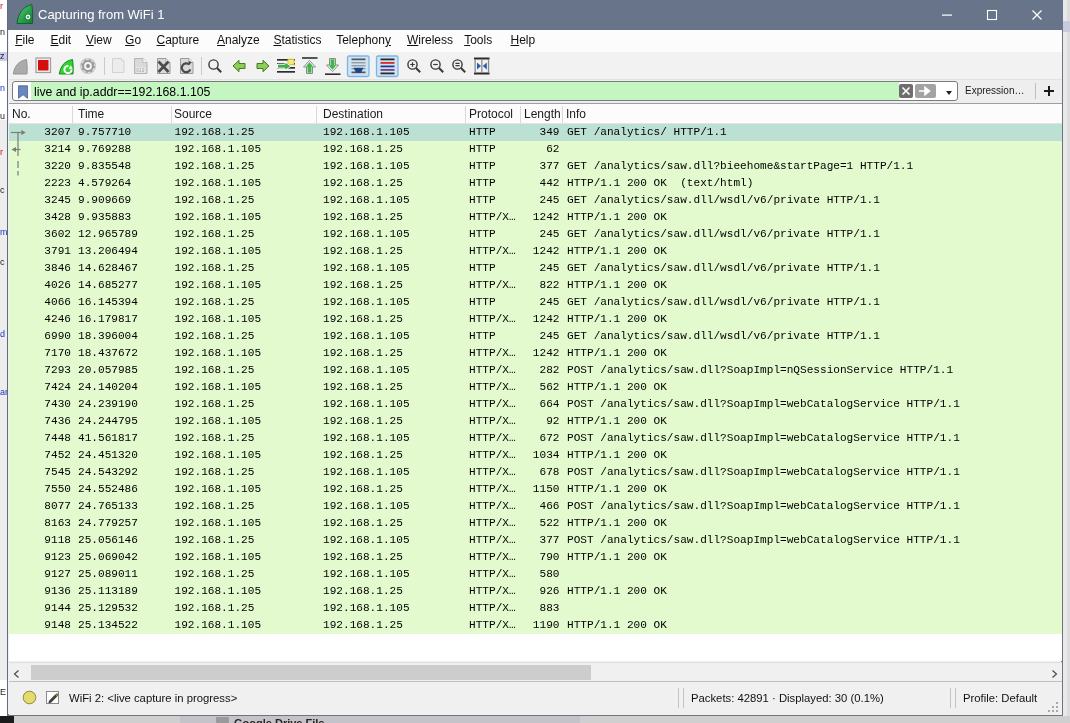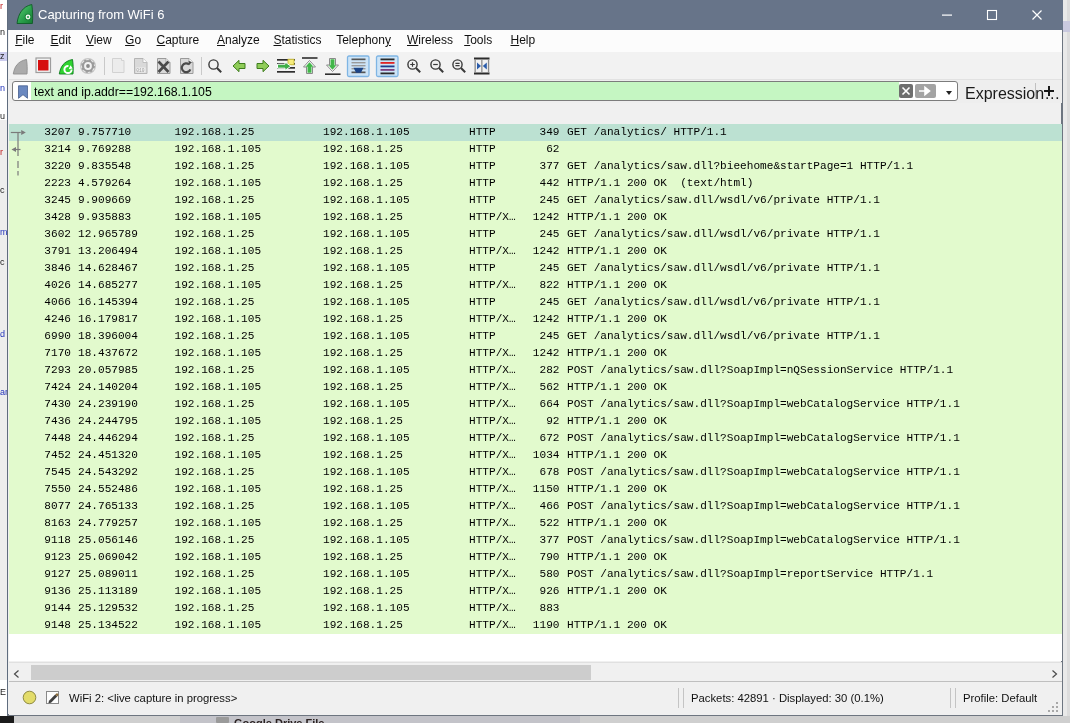--- a/index.html
+++ b/index.html
@@ -29,21 +29,21 @@
 #toolbar{position:absolute;left:9px;top:52px;width:1053px;height:28px;background:#f2f2f2;border-bottom:1px solid #e2e2e2}
 
 #filterrow{position:absolute;left:9px;top:80px;width:1053px;height:23px;background:#eeeeee}
 #filterbox{position:absolute;left:12px;top:81px;width:946px;height:20px;background:#fff;
  border:1px solid #7c7c7c;border-radius:3px;overflow:hidden}
 #filtergreen{position:absolute;left:18px;top:0px;width:868px;height:18px;background:#c5f6c2}
 #filtertext{position:absolute;left:34px;top:84.5px;font-size:12.3px;color:#000}
 #fx{position:absolute;left:899px;top:84px;width:14px;height:14px;background:#6e6e6e;border-radius:2px}
 #fa{position:absolute;left:915px;top:84px;width:21px;height:14px;background:#a3a3a3;border-radius:2px}
 #fdrop{position:absolute;left:946px;top:90.5px;width:0;height:0;border-left:3.5px solid transparent;border-right:3.5px solid transparent;border-top:4.5px solid #222}
-#fexpr{position:absolute;left:965px;top:85px;font-size:16px;color:#1a1a1a}
+#fexpr{position:absolute;left:965px;top:85px;font-size:10px;color:#1a1a1a}
 #fsep{position:absolute;left:1035px;top:83px;width:1px;height:16px;background:#c0c0c0}
 
 #plheader{position:absolute;left:9px;top:103px;width:1053px;height:21px;background:#fcfcfc;
  border-top:1px solid #9aa0a6;border-bottom:1px solid #e4e4e4}
 #plheader span{position:absolute;top:3px;font-size:12px;color:#1b1b1b}
 #plheader .vs{position:absolute;top:2px;width:1px;height:17px;background:#d8d8d8}
 #plbody{position:absolute;left:9px;top:124px;width:1053px;height:537px;background:#fff}
 .prow{position:absolute;left:9px;width:1053px;height:17px;background:#e2facd;
  font-family:"Liberation Mono",monospace;font-size:11.1px;line-height:17px;color:#000;white-space:pre}
 .prow.sel{background:#bce1d2;box-shadow:0 1px 0 #a8cfc0}
@@ -104,21 +104,21 @@
       <stop offset="0" stop-color="#63cf78"></stop>
           <stop offset="0.55" stop-color="#2aa14c"></stop>
           <stop offset="1" stop-color="#157a33"></stop>
     </linearGradient>
       </defs>
     <path d="M2 20.5 C3.2 11 7.5 3.5 16.8 1.5 C17.7 7.5 17.9 14.5 17.4 20.5 Z" fill="url(#fing)" stroke="#0d5c26" stroke-width="0.9"></path>
     <circle cx="13" cy="14" r="3.3" fill="#1a7c38"></circle>
     <circle cx="13" cy="14" r="2.4" fill="#eef8ef"></circle>
     <circle cx="13" cy="14" r="1.1" fill="#2aa14c"></circle>
   </svg>
-  <div id="title-text">Capturing from WiFi 6</div>
+  <div id="title-text">Capturing from WiFi 1</div>
 
   <svg class="abs" style="left:925px;top:0" width="138" height="30" viewBox="0 0 138 30">
     <rect x="17" y="14.5" width="10" height="1.2" fill="#fff"></rect>
     <rect x="62.5" y="10.5" width="9" height="9" fill="none" stroke="#fff" stroke-width="1.1"></rect>
     <path d="M107.5 10.5 l9 9 M116.5 10.5 l-9 9" stroke="#fff" stroke-width="1.2"></path>
   </svg>
 
   <div id="menubar"></div>
 <span class="mi" style="left:15.2px"><u>F</u>ile</span>
 <span class="mi" style="left:50.5px"><u>E</u>dit</span>
@@ -245,65 +245,80 @@
       </g>
   </svg>
 
   <div id="filterrow"></div>
   <div id="filterbox">
       <div id="filtergreen"></div>
     </div>
   <svg class="abs" style="left:16px;top:85px" width="14" height="14" viewBox="0 0 14 14">
     <path d="M2.5 0.8 h9 v12.5 l-4.5 -3.6 -4.5 3.6 Z" fill="#6a88c0" stroke="#46608f" stroke-width="0.8"></path>
   </svg>
-  <div id="filtertext">text and ip.addr==192.168.1.105</div>
+  <div id="filtertext">live and ip.addr==192.168.1.105</div>
   <div id="fx"></div>
   <svg class="abs" style="left:899px;top:84px" width="14" height="14" viewBox="0 0 14 14">
     <path d="M3.5 3.5 l7 7 M10.5 3.5 l-7 7" stroke="#fff" stroke-width="1.6"></path>
   </svg>
   <div id="fa"></div>
   <svg class="abs" style="left:915px;top:84px" width="21" height="14" viewBox="0 0 21 14">
     <path d="M4 7 h9 M10 3.5 L14.5 7 L10 10.5 Z" stroke="#fff" stroke-width="1.6" fill="#fff"></path>
   </svg>
   <div id="fdrop"></div>
   <div id="fexpr">Expression…</div>
   <div id="fsep"></div>
   <svg class="abs" style="left:1043px;top:85px" width="12" height="12" viewBox="0 0 12 12">
       <path d="M6 1 v10 M1 6 h10" stroke="#1a1a1a" stroke-width="2"></path>
     </svg>
 
+  <div id="plheader">
+    <span style="left:3px">No.</span>
+    <span style="left:69px">Time</span>
+    <span style="left:165px">Source</span>
+    <span style="left:314px">Destination</span>
+    <span style="left:460px">Protocol</span>
+    <span style="left:515px">Length</span>
+    <span style="left:557px">Info</span>
+    <div class="vs" style="left:62.5px"></div>
+    <div class="vs" style="left:161.5px"></div>
+    <div class="vs" style="left:307px"></div>
+    <div class="vs" style="left:455.5px"></div>
+    <div class="vs" style="left:511px"></div>
+    <div class="vs" style="left:552.5px"></div>
+  </div>
 
   <div id="plbody"></div>
 <div class="prow sel" style="top:124px"><span class="c-no">3207</span><span class="c-t">9.757710</span><span class="c-s">192.168.1.25</span><span class="c-d">192.168.1.105</span><span class="c-p">HTTP</span><span class="c-l">349</span><span class="c-i">GET /analytics/ HTTP/1.1</span></div>
 <div class="prow" style="top:141px"><span class="c-no">3214</span><span class="c-t">9.769288</span><span class="c-s">192.168.1.105</span><span class="c-d">192.168.1.25</span><span class="c-p">HTTP</span><span class="c-l">62</span></div>
 <div class="prow" style="top:158px"><span class="c-no">3220</span><span class="c-t">9.835548</span><span class="c-s">192.168.1.25</span><span class="c-d">192.168.1.105</span><span class="c-p">HTTP</span><span class="c-l">377</span><span class="c-i">GET /analytics/saw.dll?bieehome&amp;startPage=1 HTTP/1.1</span></div>
 <div class="prow" style="top:175px"><span class="c-no">2223</span><span class="c-t">4.579264</span><span class="c-s">192.168.1.105</span><span class="c-d">192.168.1.25</span><span class="c-p">HTTP</span><span class="c-l">442</span><span class="c-i">HTTP/1.1 200 OK  (text/html)</span></div>
 <div class="prow" style="top:192px"><span class="c-no">3245</span><span class="c-t">9.909669</span><span class="c-s">192.168.1.25</span><span class="c-d">192.168.1.105</span><span class="c-p">HTTP</span><span class="c-l">245</span><span class="c-i">GET /analytics/saw.dll/wsdl/v6/private HTTP/1.1</span></div>
 <div class="prow" style="top:209px"><span class="c-no">3428</span><span class="c-t">9.935883</span><span class="c-s">192.168.1.105</span><span class="c-d">192.168.1.25</span><span class="c-p">HTTP/X…</span><span class="c-l">1242</span><span class="c-i">HTTP/1.1 200 OK</span></div>
 <div class="prow" style="top:226px"><span class="c-no">3602</span><span class="c-t">12.965789</span><span class="c-s">192.168.1.25</span><span class="c-d">192.168.1.105</span><span class="c-p">HTTP</span><span class="c-l">245</span><span class="c-i">GET /analytics/saw.dll/wsdl/v6/private HTTP/1.1</span></div>
 <div class="prow" style="top:243px"><span class="c-no">3791</span><span class="c-t">13.206494</span><span class="c-s">192.168.1.105</span><span class="c-d">192.168.1.25</span><span class="c-p">HTTP/X…</span><span class="c-l">1242</span><span class="c-i">HTTP/1.1 200 OK</span></div>
 <div class="prow" style="top:260px"><span class="c-no">3846</span><span class="c-t">14.628467</span><span class="c-s">192.168.1.25</span><span class="c-d">192.168.1.105</span><span class="c-p">HTTP</span><span class="c-l">245</span><span class="c-i">GET /analytics/saw.dll/wsdl/v6/private HTTP/1.1</span></div>
 <div class="prow" style="top:277px"><span class="c-no">4026</span><span class="c-t">14.685277</span><span class="c-s">192.168.1.105</span><span class="c-d">192.168.1.25</span><span class="c-p">HTTP/X…</span><span class="c-l">822</span><span class="c-i">HTTP/1.1 200 OK</span></div>
 <div class="prow" style="top:294px"><span class="c-no">4066</span><span class="c-t">16.145394</span><span class="c-s">192.168.1.25</span><span class="c-d">192.168.1.105</span><span class="c-p">HTTP</span><span class="c-l">245</span><span class="c-i">GET /analytics/saw.dll/wsdl/v6/private HTTP/1.1</span></div>
 <div class="prow" style="top:311px"><span class="c-no">4246</span><span class="c-t">16.179817</span><span class="c-s">192.168.1.105</span><span class="c-d">192.168.1.25</span><span class="c-p">HTTP/X…</span><span class="c-l">1242</span><span class="c-i">HTTP/1.1 200 OK</span></div>
 <div class="prow" style="top:328px"><span class="c-no">6990</span><span class="c-t">18.396004</span><span class="c-s">192.168.1.25</span><span class="c-d">192.168.1.105</span><span class="c-p">HTTP</span><span class="c-l">245</span><span class="c-i">GET /analytics/saw.dll/wsdl/v6/private HTTP/1.1</span></div>
 <div class="prow" style="top:345px"><span class="c-no">7170</span><span class="c-t">18.437672</span><span class="c-s">192.168.1.105</span><span class="c-d">192.168.1.25</span><span class="c-p">HTTP/X…</span><span class="c-l">1242</span><span class="c-i">HTTP/1.1 200 OK</span></div>
 <div class="prow" style="top:362px"><span class="c-no">7293</span><span class="c-t">20.057985</span><span class="c-s">192.168.1.25</span><span class="c-d">192.168.1.105</span><span class="c-p">HTTP/X…</span><span class="c-l">282</span><span class="c-i">POST /analytics/saw.dll?SoapImpl=nQSessionService HTTP/1.1</span></div>
 <div class="prow" style="top:379px"><span class="c-no">7424</span><span class="c-t">24.140204</span><span class="c-s">192.168.1.105</span><span class="c-d">192.168.1.25</span><span class="c-p">HTTP/X…</span><span class="c-l">562</span><span class="c-i">HTTP/1.1 200 OK</span></div>
 <div class="prow" style="top:396px"><span class="c-no">7430</span><span class="c-t">24.239190</span><span class="c-s">192.168.1.25</span><span class="c-d">192.168.1.105</span><span class="c-p">HTTP/X…</span><span class="c-l">664</span><span class="c-i">POST /analytics/saw.dll?SoapImpl=webCatalogService HTTP/1.1</span></div>
 <div class="prow" style="top:413px"><span class="c-no">7436</span><span class="c-t">24.244795</span><span class="c-s">192.168.1.105</span><span class="c-d">192.168.1.25</span><span class="c-p">HTTP/X…</span><span class="c-l">92</span><span class="c-i">HTTP/1.1 200 OK</span></div>
-<div class="prow" style="top:430px"><span class="c-no">7448</span><span class="c-t">24.446294</span><span class="c-s">192.168.1.25</span><span class="c-d">192.168.1.105</span><span class="c-p">HTTP/X…</span><span class="c-l">672</span><span class="c-i">POST /analytics/saw.dll?SoapImpl=webCatalogService HTTP/1.1</span></div>
+<div class="prow" style="top:430px"><span class="c-no">7448</span><span class="c-t">41.561817</span><span class="c-s">192.168.1.25</span><span class="c-d">192.168.1.105</span><span class="c-p">HTTP/X…</span><span class="c-l">672</span><span class="c-i">POST /analytics/saw.dll?SoapImpl=webCatalogService HTTP/1.1</span></div>
 <div class="prow" style="top:447px"><span class="c-no">7452</span><span class="c-t">24.451320</span><span class="c-s">192.168.1.105</span><span class="c-d">192.168.1.25</span><span class="c-p">HTTP/X…</span><span class="c-l">1034</span><span class="c-i">HTTP/1.1 200 OK</span></div>
 <div class="prow" style="top:464px"><span class="c-no">7545</span><span class="c-t">24.543292</span><span class="c-s">192.168.1.25</span><span class="c-d">192.168.1.105</span><span class="c-p">HTTP/X…</span><span class="c-l">678</span><span class="c-i">POST /analytics/saw.dll?SoapImpl=webCatalogService HTTP/1.1</span></div>
 <div class="prow" style="top:481px"><span class="c-no">7550</span><span class="c-t">24.552486</span><span class="c-s">192.168.1.105</span><span class="c-d">192.168.1.25</span><span class="c-p">HTTP/X…</span><span class="c-l">1150</span><span class="c-i">HTTP/1.1 200 OK</span></div>
 <div class="prow" style="top:498px"><span class="c-no">8077</span><span class="c-t">24.765133</span><span class="c-s">192.168.1.25</span><span class="c-d">192.168.1.105</span><span class="c-p">HTTP/X…</span><span class="c-l">466</span><span class="c-i">POST /analytics/saw.dll?SoapImpl=webCatalogService HTTP/1.1</span></div>
 <div class="prow" style="top:515px"><span class="c-no">8163</span><span class="c-t">24.779257</span><span class="c-s">192.168.1.105</span><span class="c-d">192.168.1.25</span><span class="c-p">HTTP/X…</span><span class="c-l">522</span><span class="c-i">HTTP/1.1 200 OK</span></div>
 <div class="prow" style="top:532px"><span class="c-no">9118</span><span class="c-t">25.056146</span><span class="c-s">192.168.1.25</span><span class="c-d">192.168.1.105</span><span class="c-p">HTTP/X…</span><span class="c-l">377</span><span class="c-i">POST /analytics/saw.dll?SoapImpl=webCatalogService HTTP/1.1</span></div>
 <div class="prow" style="top:549px"><span class="c-no">9123</span><span class="c-t">25.069042</span><span class="c-s">192.168.1.105</span><span class="c-d">192.168.1.25</span><span class="c-p">HTTP/X…</span><span class="c-l">790</span><span class="c-i">HTTP/1.1 200 OK</span></div>
-<div class="prow" style="top:566px"><span class="c-no">9127</span><span class="c-t">25.089011</span><span class="c-s">192.168.1.25</span><span class="c-d">192.168.1.105</span><span class="c-p">HTTP/X…</span><span class="c-l">580</span><span class="c-i">POST /analytics/saw.dll?SoapImpl=reportService HTTP/1.1</span></div>
+<div class="prow" style="top:566px"><span class="c-no">9127</span><span class="c-t">25.089011</span><span class="c-s">192.168.1.25</span><span class="c-d">192.168.1.105</span><span class="c-p">HTTP/X…</span><span class="c-l">580</span></div>
 <div class="prow" style="top:583px"><span class="c-no">9136</span><span class="c-t">25.113189</span><span class="c-s">192.168.1.105</span><span class="c-d">192.168.1.25</span><span class="c-p">HTTP/X…</span><span class="c-l">926</span><span class="c-i">HTTP/1.1 200 OK</span></div>
 <div class="prow" style="top:600px"><span class="c-no">9144</span><span class="c-t">25.129532</span><span class="c-s">192.168.1.25</span><span class="c-d">192.168.1.105</span><span class="c-p">HTTP/X…</span><span class="c-l">883</span></div>
 <div class="prow" style="top:617px"><span class="c-no">9148</span><span class="c-t">25.134522</span><span class="c-s">192.168.1.105</span><span class="c-d">192.168.1.25</span><span class="c-p">HTTP/X…</span><span class="c-l">1190</span><span class="c-i">HTTP/1.1 200 OK</span></div>
 
   <svg class="rel" style="left:9px;top:124px" width="24" height="52" viewBox="0 0 24 52">
     <path d="M9 8.5 v23.5" stroke="#7a7a7a" stroke-width="1.2" fill="none"></path>
     <path d="M9 37 v14.5" stroke="#7a7a7a" stroke-width="1.2" fill="none" stroke-dasharray="7 3"></path>
     <path d="M1.8 8.5 h10" stroke="#7a7a7a" stroke-width="1.2"></path>
       <path d="M12.2 6 L16.8 8.5 L12.2 11 Z" fill="#7a7a7a"></path>
     <path d="M7 25.5 h4.5" stroke="#7a7a7a" stroke-width="1.2"></path>

